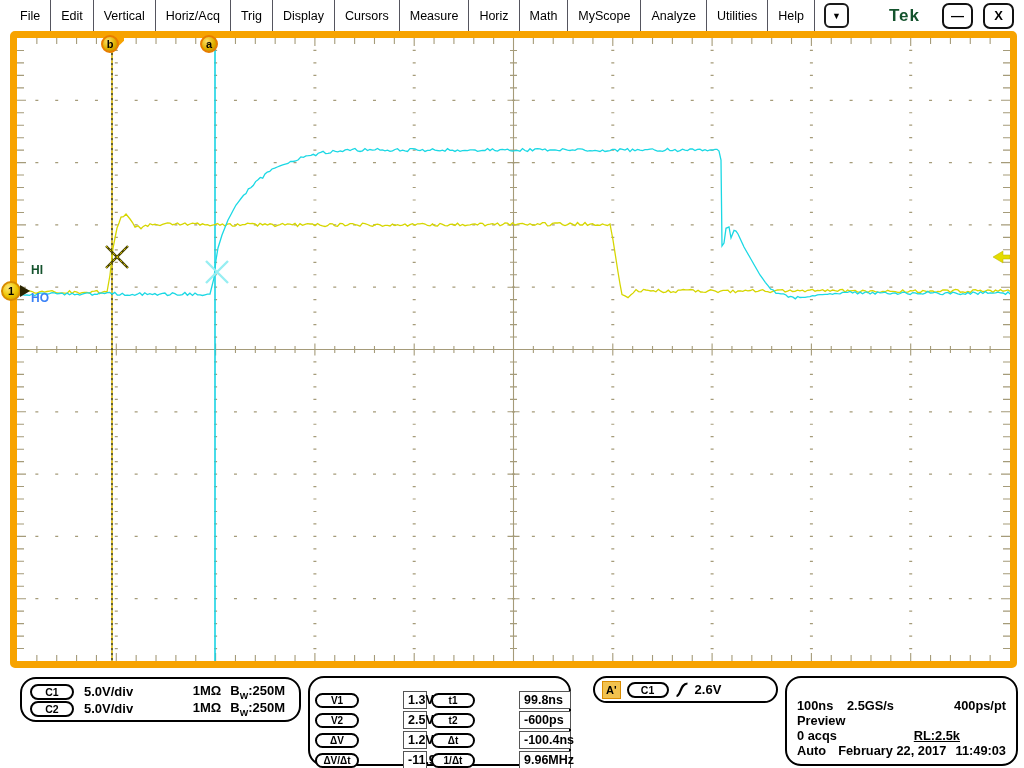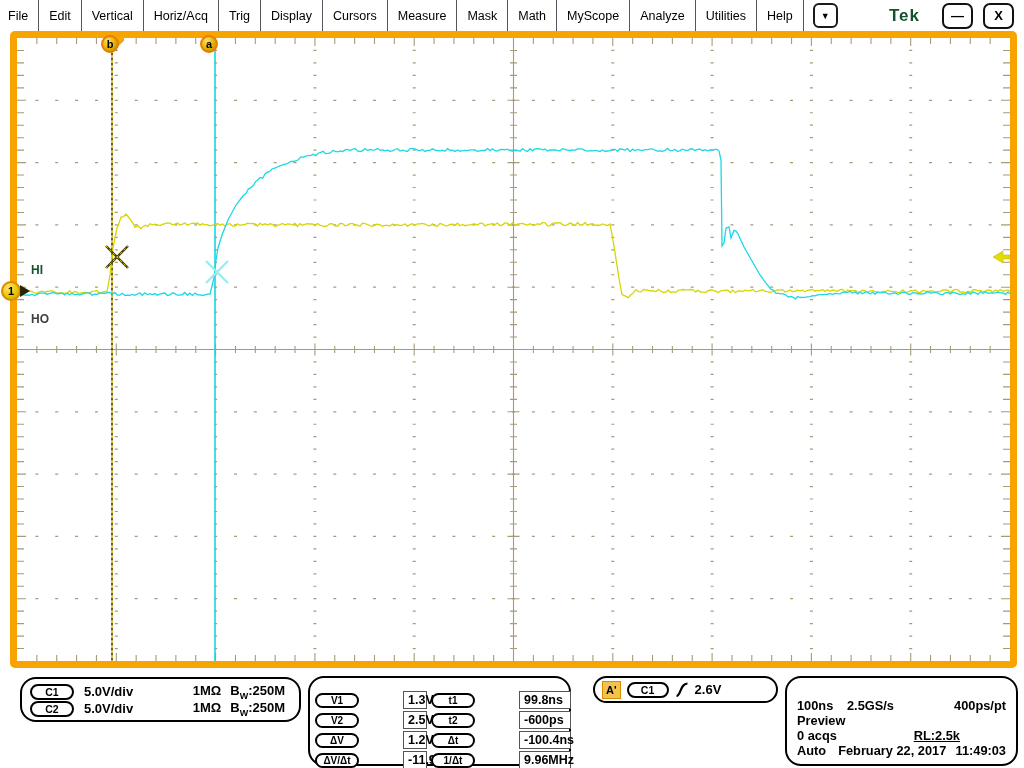--- a/index.html
+++ b/index.html
@@ -1,37 +1,37 @@
 <!DOCTYPE html>
 <html><head>
 <meta charset="utf-8">
 <style>
   html,body{margin:0;padding:0;}
   body{width:1024px;height:768px;background:#fff;font-family:"Liberation Sans",sans-serif;position:relative;overflow:hidden;}
 
   
   .menubar{position:absolute;left:0;top:0;width:1024px;height:31px;display:flex;align-items:stretch;background:#fff;}
   .menu-item{display:flex;align-items:center;padding:0 10px;font-size:12.5px;color:#000;border-right:1px solid #55555e;white-space:nowrap;cursor:default;}
-  .menu-item:first-child{padding-left:8px;}
+  .menu-item:first-child{padding-left:8px;margin-left:12px;}
   .overflow-btn{margin:3px 0 3px 9px;width:25px;height:25px;align-self:center;border:2px solid #1a1a1a;border-radius:6px;background:#fff;font-size:9px;display:flex;align-items:center;justify-content:center;padding:0;}
   .spacer{flex:1;}
   .tek-logo{align-self:center;font-size:17px;font-weight:bold;color:#14532d;letter-spacing:1px;margin-right:22px;}
   .win-btn{width:31px;height:26px;align-self:center;margin-right:10px;border:2px solid #111;border-radius:7px;background:#fff;font-size:13px;font-weight:bold;display:flex;align-items:center;justify-content:center;padding:0;color:#000;}
 
   
   .scope-frame{position:absolute;left:10px;top:31px;width:1007px;height:637px;box-sizing:border-box;border:7px solid #F7A300;border-radius:5px;background:#fff;}
   #grat{position:absolute;left:17px;top:38px;}
   .trig-pos{position:absolute;left:111px;top:33px;width:13px;height:14px;background:#F7A300;clip-path:polygon(0 0,100% 0,100% 55%,50% 100%,0 55%);}
   .bubble{position:absolute;top:35px;width:18px;height:18px;box-sizing:border-box;border-radius:50%;background:radial-gradient(circle at 35% 30%,#ffe06a 0%,#e0b000 55%,#b88600 100%);border:2px solid #e87d00;color:#000;font-size:11px;font-weight:bold;display:flex;align-items:center;justify-content:center;line-height:1;z-index:5;}
   #bub-b{left:101px;}
   #bub-a{left:200px;}
   .ch-badge{position:absolute;left:1px;top:281px;width:20px;height:20px;box-sizing:border-box;border-radius:50%;background:radial-gradient(circle at 35% 30%,#ffe878 0%,#ecc400 55%,#c89600 100%);border:2px solid #d88a00;color:#000;font-size:11px;font-weight:bold;display:flex;align-items:center;justify-content:center;z-index:6;}
   .ch-arrow{position:absolute;left:20px;top:285px;width:0;height:0;border-top:6px solid transparent;border-bottom:6px solid transparent;border-left:10px solid #2a2400;z-index:6;}
   .lbl-hi{position:absolute;left:31px;top:263px;font-size:12px;font-weight:bold;color:#14532d;z-index:4;}
-  .lbl-ho{position:absolute;left:31px;top:312px;font-size:12px;font-weight:bold;color:#404040;z-index:4;}
+  .lbl-ho{position:absolute;left:31px;top:291px;font-size:12px;font-weight:bold;color:#3b82f6;z-index:4;}
 
   
   .readouts{position:absolute;left:0;top:668px;width:1024px;height:100px;background:#fff;font-weight:bold;}
   .rbox{position:absolute;box-sizing:border-box;border:2px solid #000;border-radius:16px;background:#fff;}
   .pill{box-sizing:border-box;border:2px solid #000;border-radius:10px;background:#fff;font-size:10.5px;font-weight:bold;display:flex;align-items:center;justify-content:center;height:16px;white-space:nowrap;}
   #box-ch{left:20px;top:9px;width:281px;height:45px;padding:4px 8px;display:flex;flex-direction:column;justify-content:space-between;}
   .ch-row{display:flex;align-items:center;height:17px;}
   .pill.ch{width:44px;}
   .ch-scale{margin-left:10px;font-size:13px;}
   .ch-right{margin-left:auto;margin-right:6px;font-size:13px;display:flex;gap:9px;align-items:baseline;}
@@ -55,21 +55,21 @@
 
 <div class="menubar">
   <div class="menu-item">File</div>
   <div class="menu-item">Edit</div>
   <div class="menu-item">Vertical</div>
   <div class="menu-item">Horiz/Acq</div>
   <div class="menu-item">Trig</div>
   <div class="menu-item">Display</div>
   <div class="menu-item">Cursors</div>
   <div class="menu-item">Measure</div>
-  <div class="menu-item">Mask</div>
+  <div class="menu-item">Horiz</div>
   <div class="menu-item">Math</div>
   <div class="menu-item">MyScope</div>
   <div class="menu-item">Analyze</div>
   <div class="menu-item">Utilities</div>
   <div class="menu-item">Help</div>
   <button class="overflow-btn">
       <span>▼</span>
     </button>
   <div class="spacer"></div>
   <div class="tek-logo">Tek</div>

